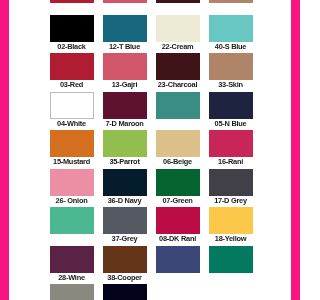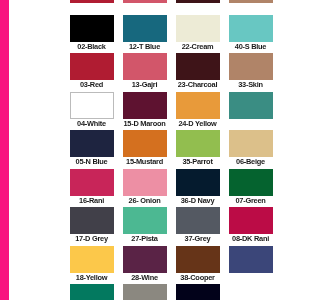--- a/index.html
+++ b/index.html
@@ -29,21 +29,20 @@
   .border-strip.left  { left: 0; }
   .border-strip.right { right: 0; }
 
   .chart-area {
     position: absolute;
     left: 9px;
     top: 0;
     width: 282px;
     height: 300px;
     background: #ffffff;
-    margin-left: 20px;
   }
 
   
   .swatch-grid {
     position: absolute;
     left: 36px;
     top: -24px;
     width: 212px;
     display: grid;
     grid-template-columns: repeat(4, 53px);
@@ -139,25 +138,21 @@
         <div class="cell">
           <div class="chip" style="background: rgb(176, 132, 104);"></div>
           <div class="caption">33-Skin</div>
         </div>
         <div class="cell">
           <div class="chip outlined" style="background: rgb(255, 255, 255);"></div>
           <div class="caption">04-White</div>
         </div>
         <div class="cell">
           <div class="chip" style="background: rgb(94, 18, 48);"></div>
-          <div class="caption">15-D Maroon</div>
-        </div>
-        <div class="cell">
-          <div class="chip" style="background: rgb(232, 154, 58);"></div>
-          <div class="caption">24-D Yellow</div>
+          <div class="caption">7-D Maroon</div>
         </div>
         <div class="cell">
           <div class="chip" style="background: rgb(58, 141, 131);"></div>
         </div>
         <div class="cell">
           <div class="chip" style="background: rgb(30, 36, 64);"></div>
           <div class="caption">05-N Blue</div>
         </div>
         <div class="cell">
           <div class="chip" style="background: rgb(212, 112, 31);"></div>
@@ -186,21 +181,20 @@
         <div class="cell">
           <div class="chip" style="background: rgb(5, 99, 47);"></div>
           <div class="caption">07-Green</div>
         </div>
         <div class="cell">
           <div class="chip" style="background: rgb(65, 64, 73);"></div>
           <div class="caption">17-D Grey</div>
         </div>
         <div class="cell">
           <div class="chip" style="background: rgb(76, 184, 146);"></div>
-          <div class="caption">27-Pista</div>
         </div>
         <div class="cell">
           <div class="chip" style="background: rgb(84, 89, 98);"></div>
           <div class="caption">37-Grey</div>
         </div>
         <div class="cell">
           <div class="chip" style="background: rgb(187, 12, 70);"></div>
           <div class="caption">08-DK Rani</div>
         </div>
         <div class="cell">

